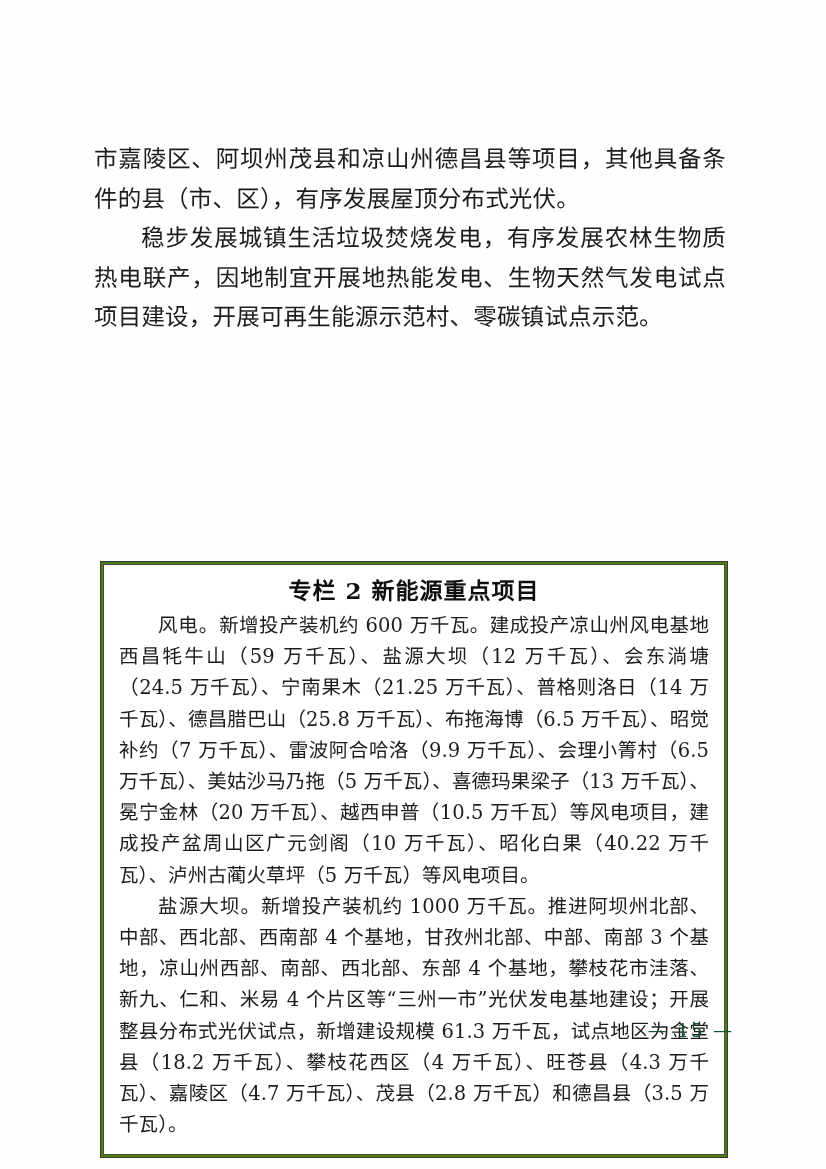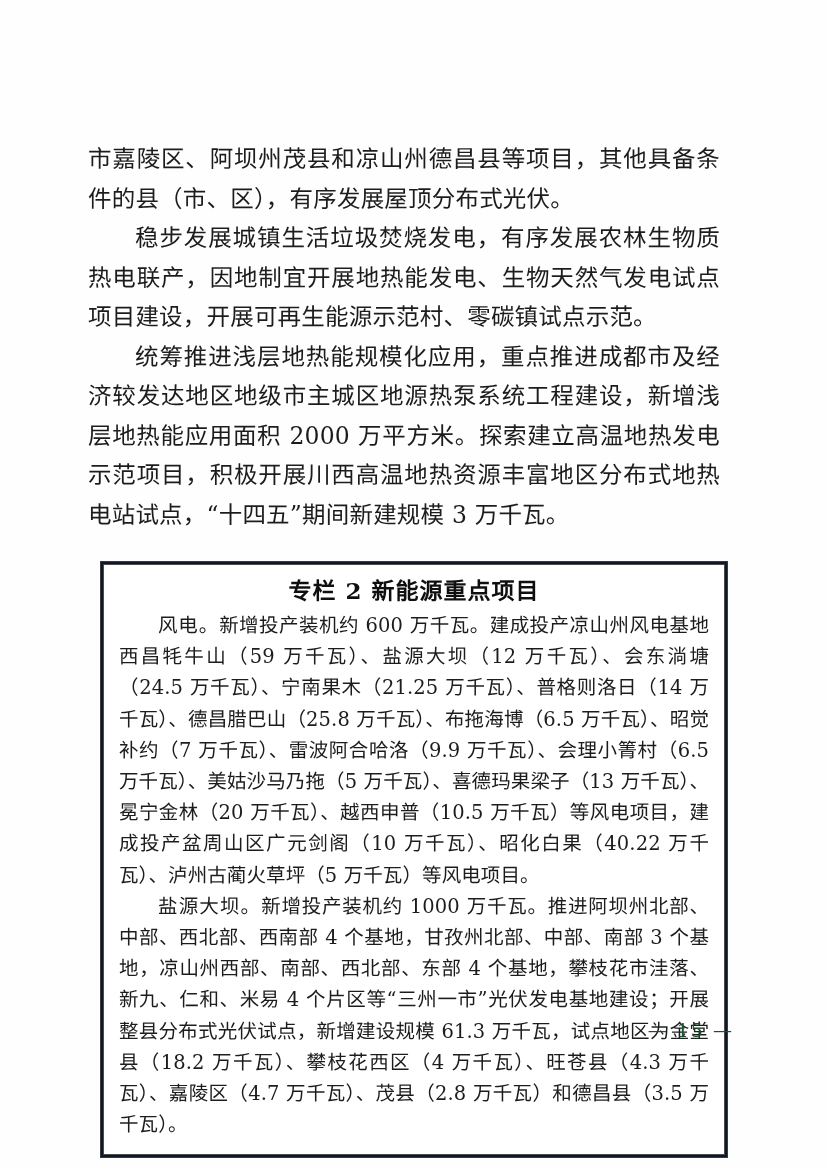--- a/index.html
+++ b/index.html
@@ -21,21 +21,21 @@
 
   .page {
     position: absolute;
     inset: 0;
     background: #fefefe;
   }
 
   
   .content {
     position: absolute;
-    left: 88px;
+    left: 94px;
     top: 140px;
     width: 632px;
   }
 
   .para {
     font-size: 23.5px;
     line-height: 39.5px;
     text-align: justify;
     text-justify: inter-ideograph;
     letter-spacing: 0.2px;
@@ -59,21 +59,21 @@
 
   
   .callout-wrap {
     position: absolute;
     left: 100px;
     top: 561px;
     width: 628px;
     box-sizing: border-box;
     border: 1px solid #3a3a3a;
     padding: 2px;
-    background: #0f172a;
+    background: #4d7c0f;
   }
 
   .callout {
     border: 1px solid #4a4a4a;
     box-sizing: border-box;
     padding: 9px 15px 14px 15px;
     background: #ffffff;
   }
 
   .callout-title {
@@ -119,21 +119,20 @@
 
 <div class="page">
 
   <div class="content">
 
     <p class="para">市嘉陵区、阿坝州茂县和凉山州德昌县等项目，其他具备条件的县（市、区），有序发展屋顶分布式光伏。</p>
 
 
     <p class="para indent">稳步发展城镇生活垃圾焚烧发电，有序发展农林生物质热电联产，因地制宜开展地热能发电、生物天然气发电试点项目建设，开展可再生能源示范村、零碳镇试点示范。</p>
 
-    <p class="para indent">统筹推进浅层地热能规模化应用，重点推进成都市及经济较发达地区地级市主城区地源热泵系统工程建设，新增浅层地热能应用面积 2000 万平方米。探索建立高温地热发电示范项目，积极开展川西高温地热资源丰富地区分布式地热电站试点，“十四五”期间新建规模 3 万千瓦。</p>
 
   </div>
 
   <div class="callout-wrap">
     <div class="callout">
 
       <div class="callout-title">专栏 2 新能源重点项目</div>
 
       <p class="box-para">
         <span class="lead">风电。</span><span>新增投产装机约 600 万千瓦。建成投产凉山州风电基地西昌牦牛山（59 万千瓦）、盐源大坝（12 万千瓦）、会东淌塘（24.5 万千瓦）、宁南果木（21.25 万千瓦）、普格则洛日（14 万千瓦）、德昌腊巴山（25.8 万千瓦）、布拖海博（6.5 万千瓦）、昭觉补约（7 万千瓦）、雷波阿合哈洛（9.9 万千瓦）、会理小箐村（6.5 万千瓦）、美姑沙马乃拖（5 万千瓦）、喜德玛果梁子（13 万千瓦）、冕宁金林（20 万千瓦）、越西申普（10.5 万千瓦）等风电项目，建成投产盆周山区广元剑阁（10 万千瓦）、昭化白果（40.22 万千瓦）、泸州古蔺火草坪（5 万千瓦）等风电项目。</span>

